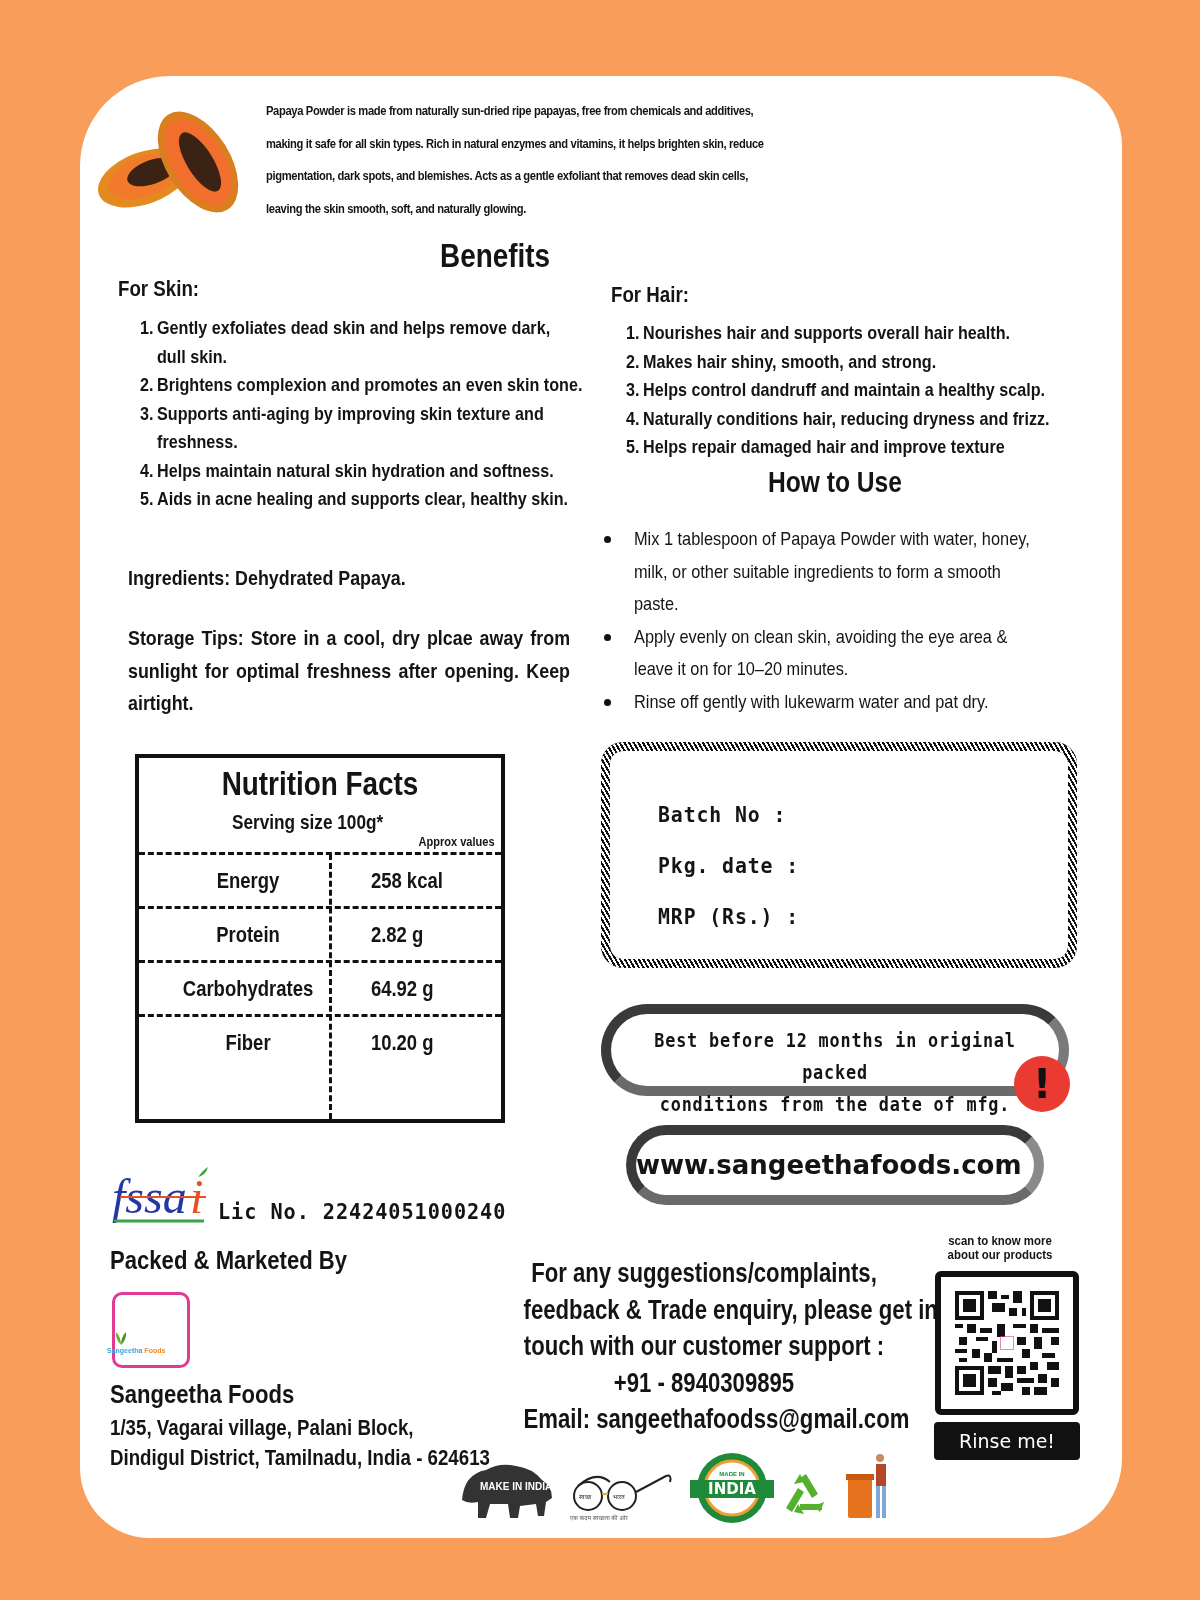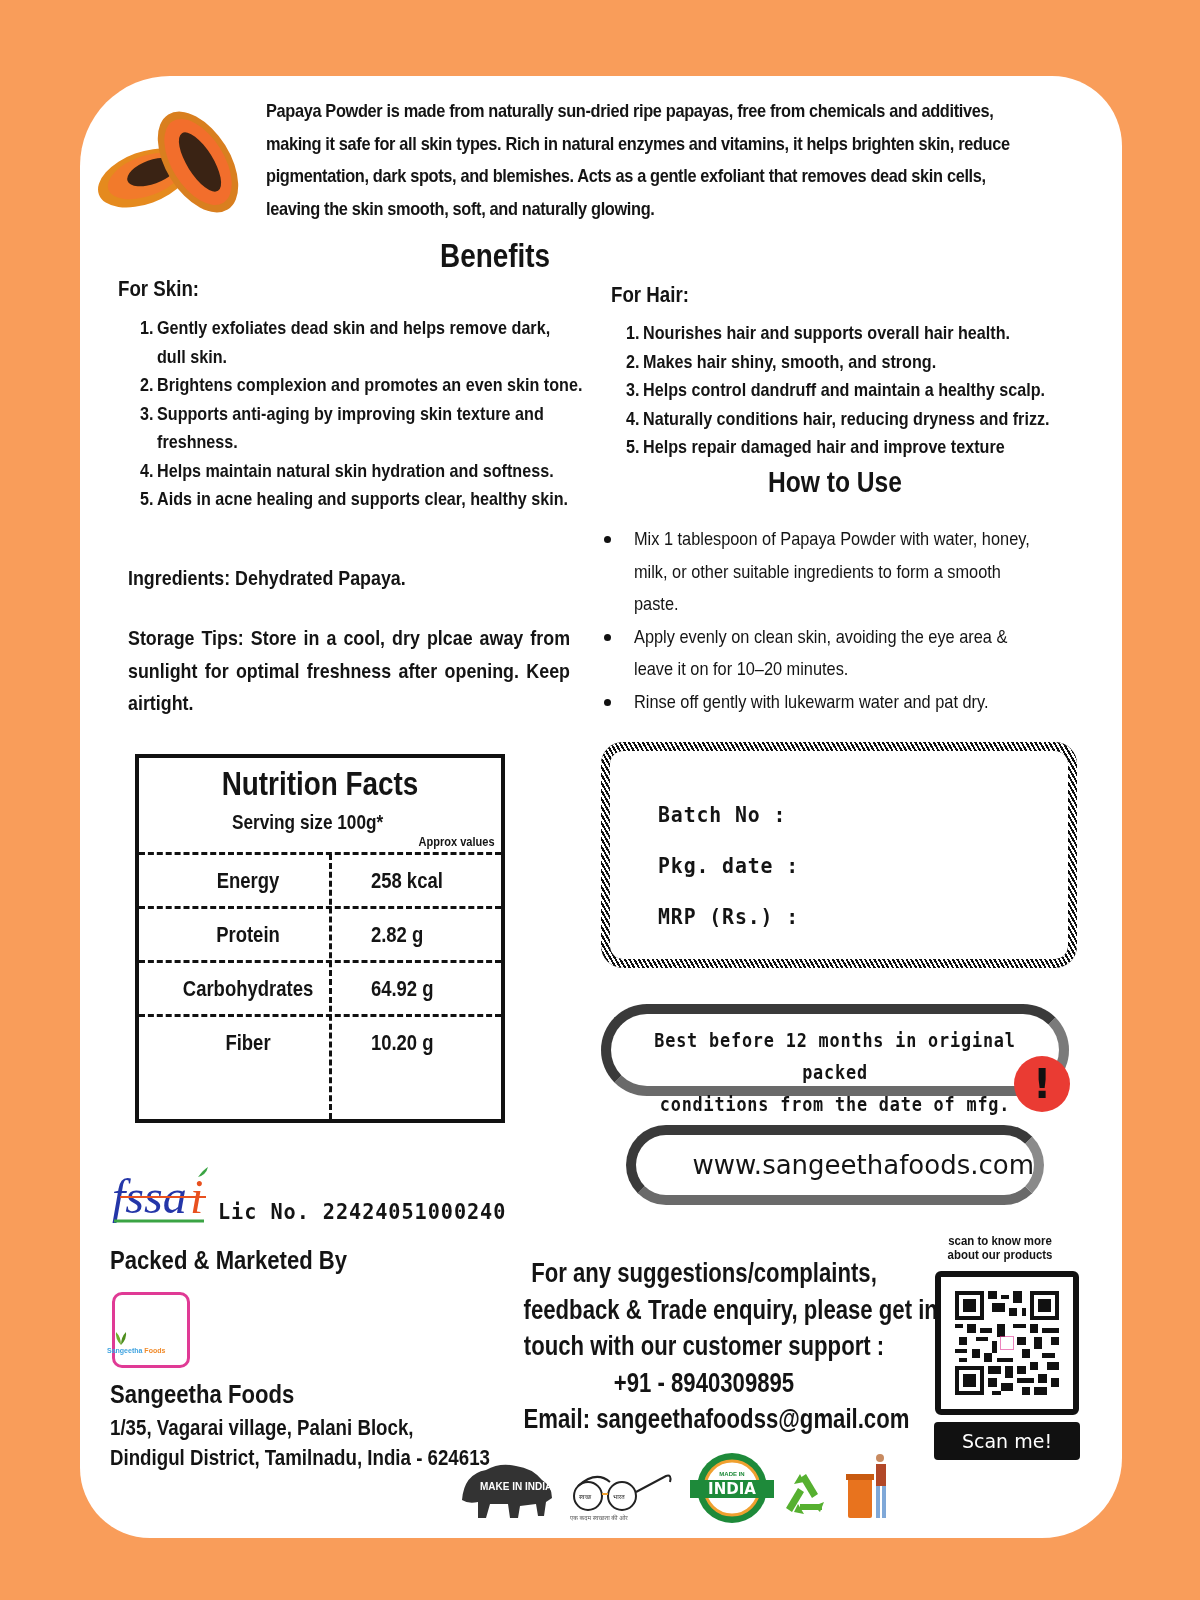--- a/index.html
+++ b/index.html
@@ -15,21 +15,21 @@
     position: absolute;
     left: 80px; top: 76px; width: 1042px; height: 1462px;
     background: #ffffff;
     border-radius: 90px 70px 80px 70px;
   }
   .abs { position: absolute; }
   .cond { font-family: "Liberation Sans", sans-serif; font-weight: 700; letter-spacing: -0.4px; transform-origin: left top; }
 
   
   .papaya { left: 94px; top: 108px; width: 152px; height: 110px; }
-  .intro { left: 266px; top: 95px; width: 830px; font-size: 19px; line-height: 32.5px; }
+  .intro { left: 266px; top: 95px; width: 830px; font-size: 13px; line-height: 32.5px; }
   .intro p { white-space: nowrap; transform: scaleX(0.86); transform-origin: left; font-weight: 700; }
 
   .h-benefits { left: 0; width: 990px; top: 236px; text-align: center; font-size: 34px; font-weight: 700; transform: scaleX(0.82); transform-origin: 495px 0; }
   .sub { font-size: 22px; font-weight: 700; transform: scaleX(0.85); transform-origin: left; white-space: nowrap; }
   .list { font-size: 19px; font-weight: 700; line-height: 28.5px; }
   .list .row { display: flex; white-space: nowrap; transform: scaleX(0.85); transform-origin: left; }
   .list .num { width: 16px; text-align: right; margin-right: 4px; }
   .list .cont { padding-left: 20px; }
 
   .skin-h { left: 118px; top: 276px; }
@@ -68,21 +68,21 @@
   .batch-lines { position: absolute; left: 48px; top: 38px; font-family: "DejaVu Sans Mono", "Liberation Mono", monospace; font-weight: 700; font-size: 22px; line-height: 51px; letter-spacing: 1px; }
   .batch-lines div { transform: scaleX(0.9); transform-origin: left; }
 
   
   .best { left: 601px; top: 1004px; width: 468px; height: 92px; border-radius: 46px; border: 10px solid #555;
     border-color: #3a3a3a #7a7a7a #6a6a6a #3a3a3a; background: #fff; }
   .best-txt { position: absolute; left: 0; width: 100%; top: 10px; text-align: center; font-family: "DejaVu Sans Mono", "Liberation Mono", monospace; font-weight: 700; font-size: 20px; line-height: 32px; letter-spacing: 1px; transform: scaleX(0.84); }
   .alert { left: 1014px; top: 1056px; width: 56px; height: 56px; border-radius: 50%; background: #EA3B33; color: #111; font-size: 40px; font-weight: 900; text-align: center; line-height: 56px; font-family: "DejaVu Sans", sans-serif; }
 
   .web { left: 626px; top: 1125px; width: 418px; height: 80px; border-radius: 40px; border: 10px solid #555;
-    border-color: #3a3a3a #8a8a8a #6a6a6a #3a3a3a; background: #fff; text-align: right; line-height: 60px; font-family: "DejaVu Sans", sans-serif; font-weight: 400; font-size: 26px; }
+    border-color: #3a3a3a #8a8a8a #6a6a6a #3a3a3a; background: #fff; text-align: left; line-height: 60px; font-family: "DejaVu Sans", sans-serif; font-weight: 700; font-size: 26px; }
 
   
   .fssai-logo { left: 110px; top: 1167px; width: 106px; height: 60px; }
   .lic { left: 218px; top: 1199px; font-family: "DejaVu Sans Mono", "Liberation Mono", monospace; font-weight: 700; font-size: 22px; letter-spacing: 1px; transform: scaleX(0.92); transform-origin: left; white-space: nowrap; }
   .packed { left: 110px; top: 1245px; font-size: 26px; font-weight: 700; transform: scaleX(0.85); transform-origin: left; white-space: nowrap; }
   .brand-logo { left: 112px; top: 1292px; width: 78px; height: 76px; border: 3px solid #E03A95; border-radius: 10px; }
   .brand-logo .leaf { position: absolute; left: -2px; top: 36px; width: 16px; height: 14px; }
   .brand-logo .lbl { position: absolute; left: -8px; top: 52px; font-size: 7px; font-weight: 700; white-space: nowrap; font-family: "Liberation Sans", sans-serif; }
   .company { left: 110px; top: 1379px; font-size: 26px; font-weight: 700; transform: scaleX(0.85); transform-origin: left; white-space: nowrap; }
   .addr { left: 110px; top: 1413px; font-size: 22px; font-weight: 700; line-height: 30px; transform: scaleX(0.85); transform-origin: left; white-space: nowrap; }
@@ -292,21 +292,21 @@
       <path d="M0 8h2v1H0zM3 8h2v2H3zM6 9h3v1H6zM10 8h2v3h-2zM14 8h3v1h-3zM18 8h2v2h-2zM21 9h4v1h-4z"></path>
       <path d="M1 11h2v2H1zM5 11h3v1H5zM9 12h1v3H9zM15 11h2v2h-2zM19 11h2v3h-2zM23 11h2v2h-2z"></path>
       <path d="M0 14h3v1H0zM4 14h2v2H4zM7 15h2v2H7zM16 14h2v2h-2zM21 15h3v1h-3z"></path>
       <path d="M1 16h2v1H1zM10 16h4v1h-4zM18 17h2v2h-2zM22 17h3v2h-3z"></path>
       <path d="M8 18h3v2H8zM12 18h2v3h-2zM15 18h2v2h-2zM20 20h2v2h-2zM23 21h2v2h-2z"></path>
       <path d="M8 21h2v2H8zM11 22h3v2h-3zM15 21h4v1h-4zM16 23h2v2h-2zM19 23h3v2h-3zM9 24h2v1H9z"></path>
     </g>
     <rect x="11" y="11" width="3" height="3" fill="#fff" stroke="#E03A95" stroke-width="0.15"></rect>
   </svg>
 </div>
-<div class="abs scan">Scan me!</div>
+<div class="abs scan">Rinse me!</div>
 
 <svg class="abs badges" viewBox="0 0 460 72">
   <g>
     <path d="M2 48 Q4 22 26 18 Q40 10 56 14 Q72 16 82 28 Q92 34 92 46 L86 50 L84 64 L78 64 L76 52 L60 54 L58 66 L50 66 L48 52 L30 52 L26 66 L18 66 L18 50 Q8 52 2 48z" fill="#333"></path>
     <text x="20" y="38" font-family="Liberation Sans, sans-serif" font-weight="700" font-size="10" fill="#fff">MAKE IN INDIA</text>
   </g>
   <g fill="none" stroke="#222" stroke-width="2">
     <circle cx="128" cy="44" r="14"></circle>
     <circle cx="162" cy="44" r="14"></circle>
     <line x1="142" y1="42" x2="148" y2="42" stroke="#F0A030"></line>

